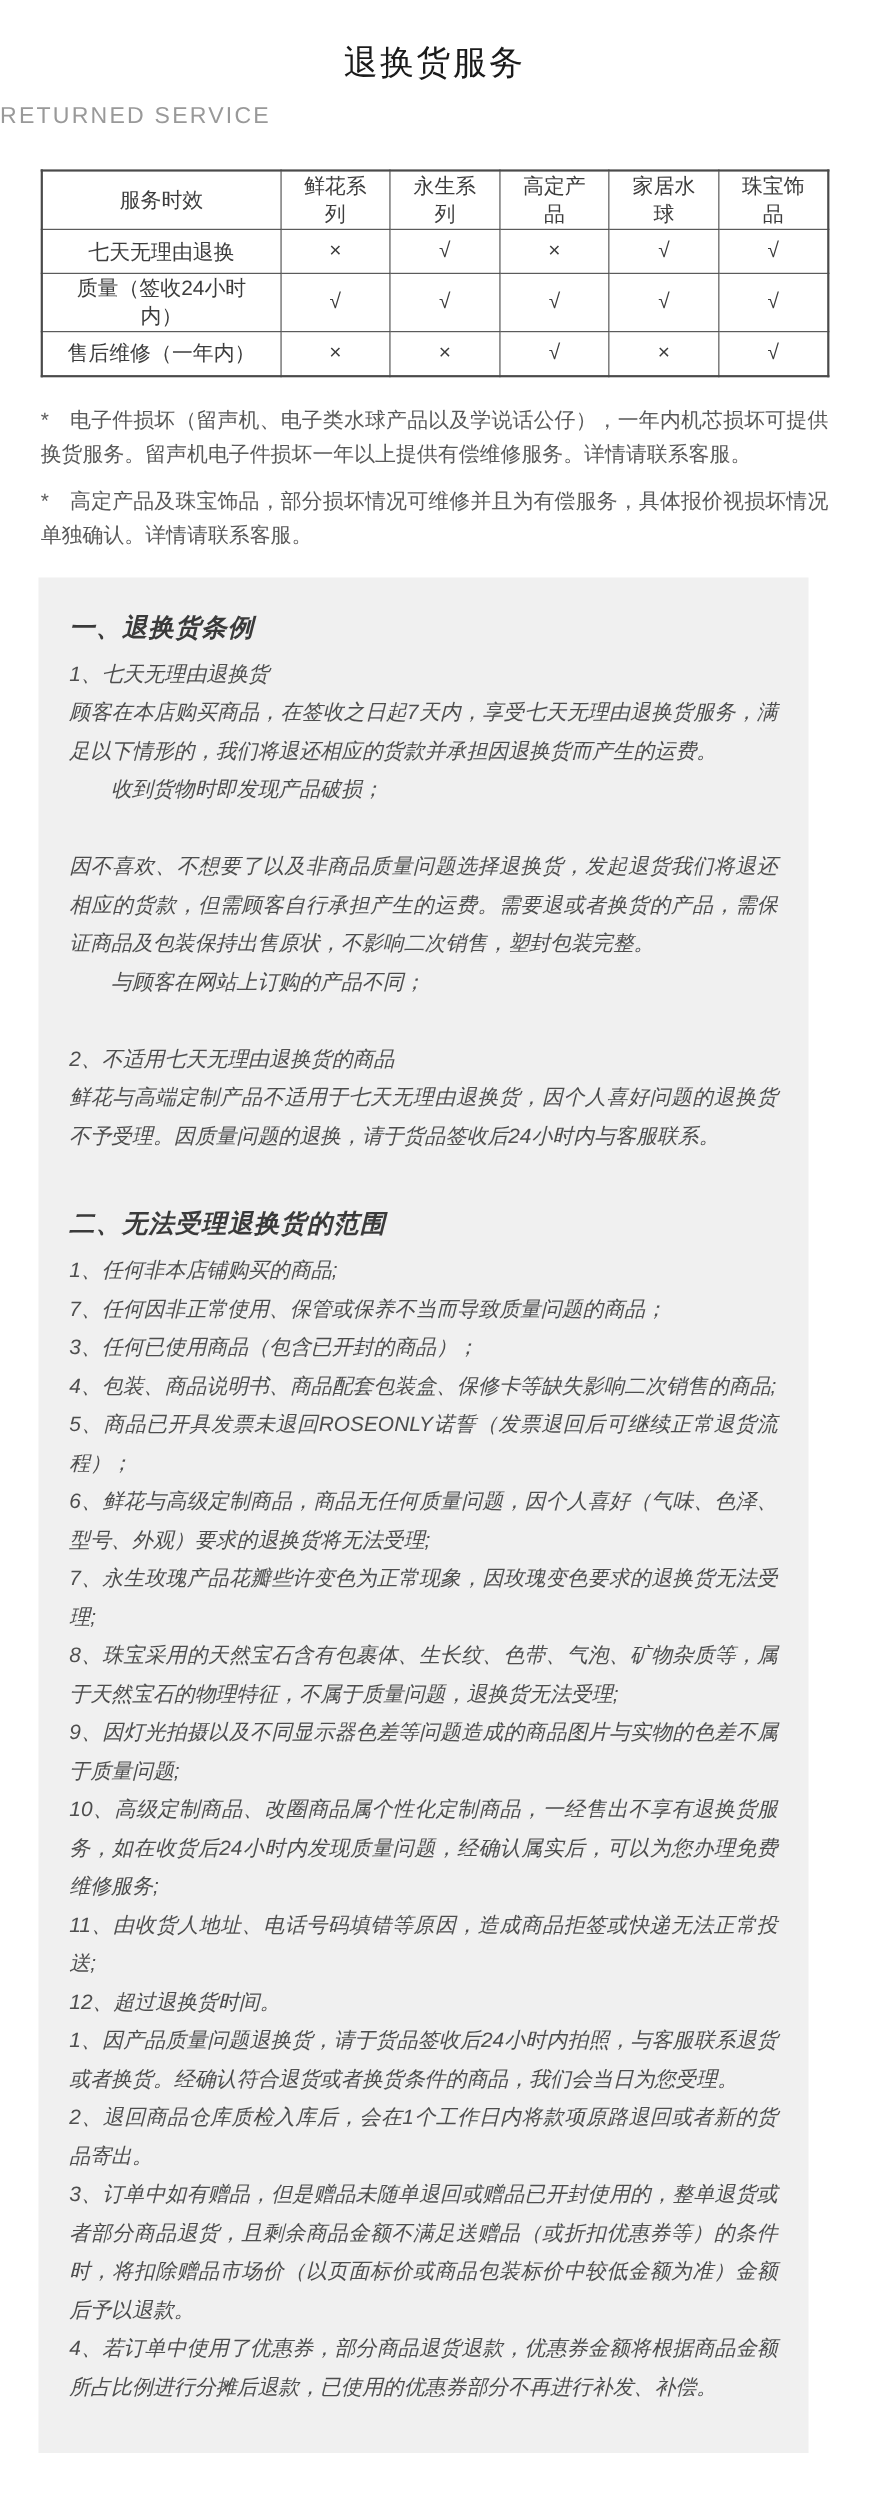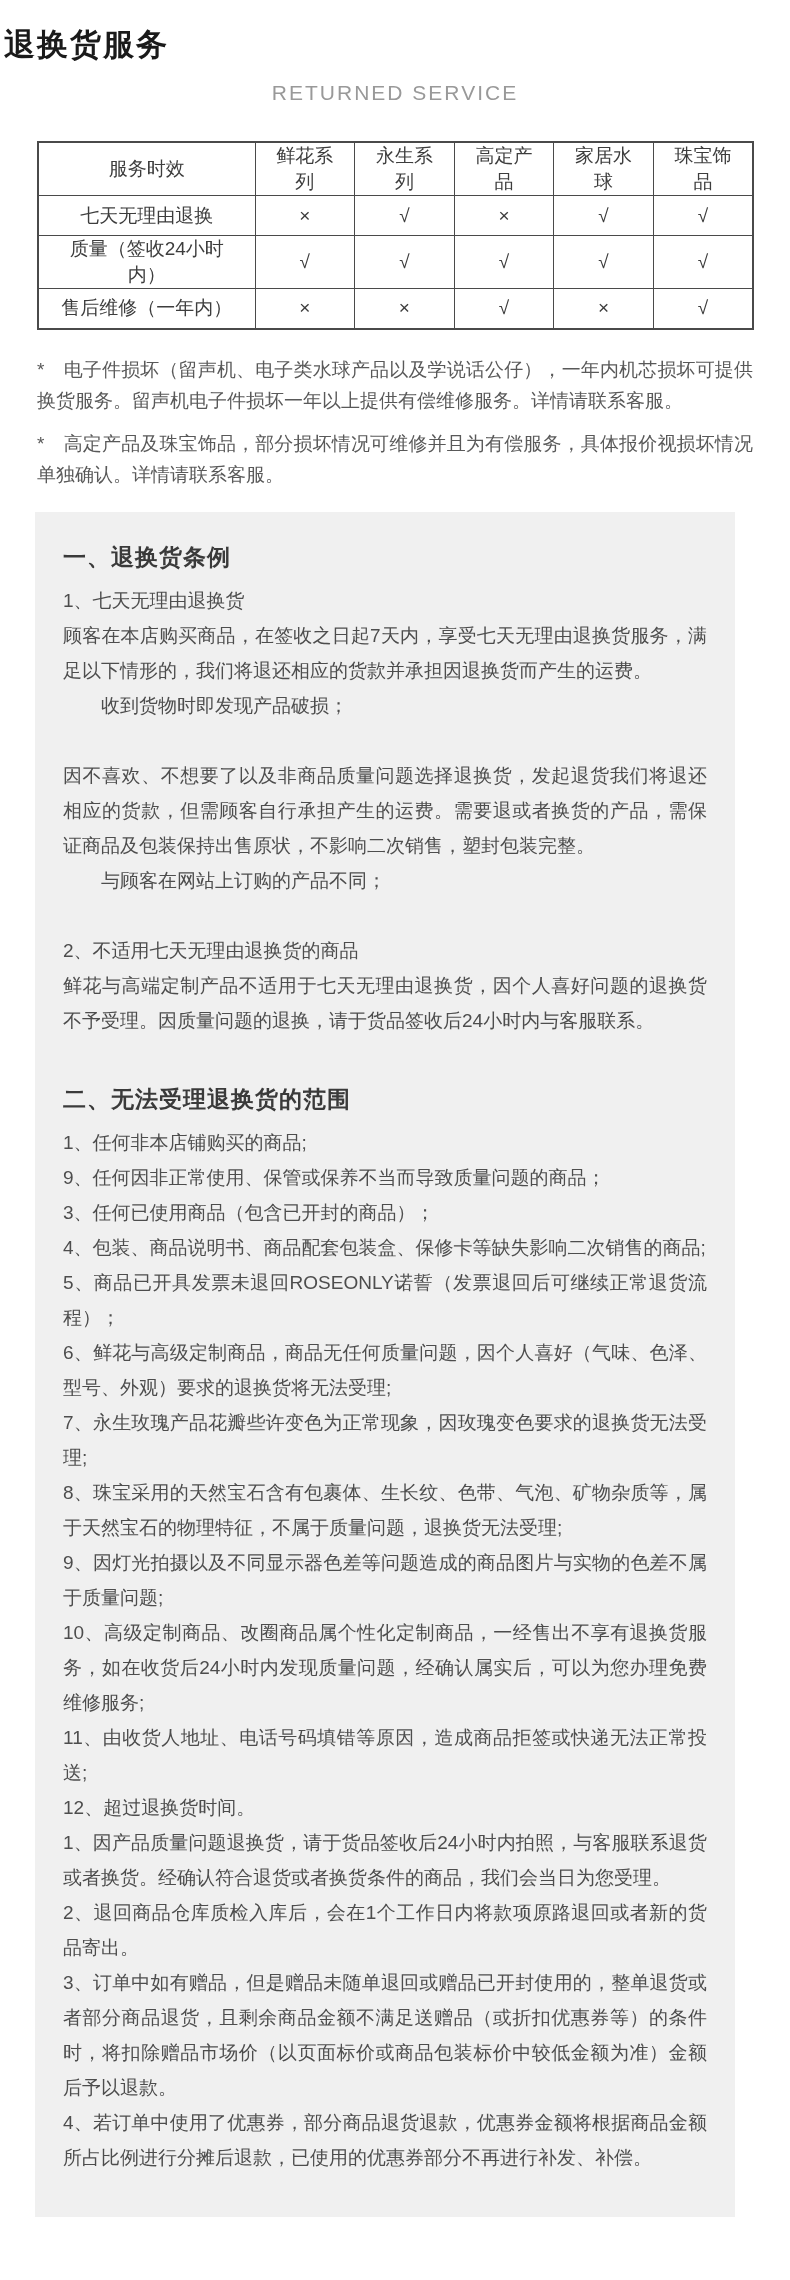--- a/index.html
+++ b/index.html
@@ -13,30 +13,30 @@
   html,body{margin:0;padding:0;}
   body{
     width:790px;
     background:#ffffff;
     font-family:"Liberation Sans","DejaVu Sans",sans-serif;
     color:var(--body-ink);
   }
   .page{width:790px;padding-bottom:30px;}
 
   .title{
-    margin:4px;
+    margin:16px;
     padding-top:20px;
+    text-align:center;
     font-size:31px;
-    font-weight:bold;
+    font-weight:normal;
     letter-spacing:2px;
     color:var(--ink);
   }
   .subtitle{
     margin-top:15px;
-    text-align:center;
     font-size:21px;
     letter-spacing:2px;
     color:var(--muted);
   }
 
   table.svc{
     margin:36px 0 0 37px;
     width:717px;
     border-collapse:collapse;
     table-layout:fixed;
@@ -66,20 +66,21 @@
     line-height:31px;
     color:#595959;
     text-align:justify;
   }
 
   .panel{
     margin:22px 0 0 35px;
     width:700px;
     background:var(--panel-bg);
     padding:30px 28px 42px 28px;
+    font-style:italic;
   }
   .panel h2{
     margin:0 0 10px 0;
     font-size:23px;
     font-weight:bold;
     color:#3a3a3a;
     letter-spacing:1px;
   }
   .panel section + section h2{margin-top:46px;}
   .panel p.para{
@@ -159,21 +160,21 @@
         <p class="para">顾客在本店购买商品，在签收之日起7天内，享受七天无理由退换货服务，满足以下情形的，我们将退还相应的货款并承担因退换货而产生的运费。</p>
         <p class="para indent">收到货物时即发现产品破损；</p>
         <p class="para gap">因不喜欢、不想要了以及非商品质量问题选择退换货，发起退货我们将退还相应的货款，但需顾客自行承担产生的运费。需要退或者换货的产品，需保证商品及包装保持出售原状，不影响二次销售，塑封包装完整。</p>
         <p class="para indent">与顾客在网站上订购的产品不同；</p>
         <p class="para gap">2、不适用七天无理由退换货的商品</p>
         <p class="para">鲜花与高端定制产品不适用于七天无理由退换货，因个人喜好问题的退换货不予受理。因质量问题的退换，请于货品签收后24小时内与客服联系。</p>
       </section>
       <section>
         <h2>二、无法受理退换货的范围</h2>
         <p class="para">1、任何非本店铺购买的商品;</p>
-        <p class="para">9、任何因非正常使用、保管或保养不当而导致质量问题的商品；</p>
+        <p class="para">7、任何因非正常使用、保管或保养不当而导致质量问题的商品；</p>
         <p class="para">3、任何已使用商品（包含已开封的商品）；</p>
         <p class="para">4、包装、商品说明书、商品配套包装盒、保修卡等缺失影响二次销售的商品;</p>
         <p class="para">5、商品已开具发票未退回ROSEONLY诺誓（发票退回后可继续正常退货流程）；</p>
         <p class="para">6、鲜花与高级定制商品，商品无任何质量问题，因个人喜好（气味、色泽、型号、外观）要求的退换货将无法受理;</p>
         <p class="para">7、永生玫瑰产品花瓣些许变色为正常现象，因玫瑰变色要求的退换货无法受理;</p>
         <p class="para">8、珠宝采用的天然宝石含有包裹体、生长纹、色带、气泡、矿物杂质等，属于天然宝石的物理特征，不属于质量问题，退换货无法受理;</p>
         <p class="para">9、因灯光拍摄以及不同显示器色差等问题造成的商品图片与实物的色差不属于质量问题;</p>
         <p class="para">10、高级定制商品、改圈商品属个性化定制商品，一经售出不享有退换货服务，如在收货后24小时内发现质量问题，经确认属实后，可以为您办理免费维修服务;</p>
         <p class="para">11、由收货人地址、电话号码填错等原因，造成商品拒签或快递无法正常投送;</p>
         <p class="para">12、超过退换货时间。</p>

